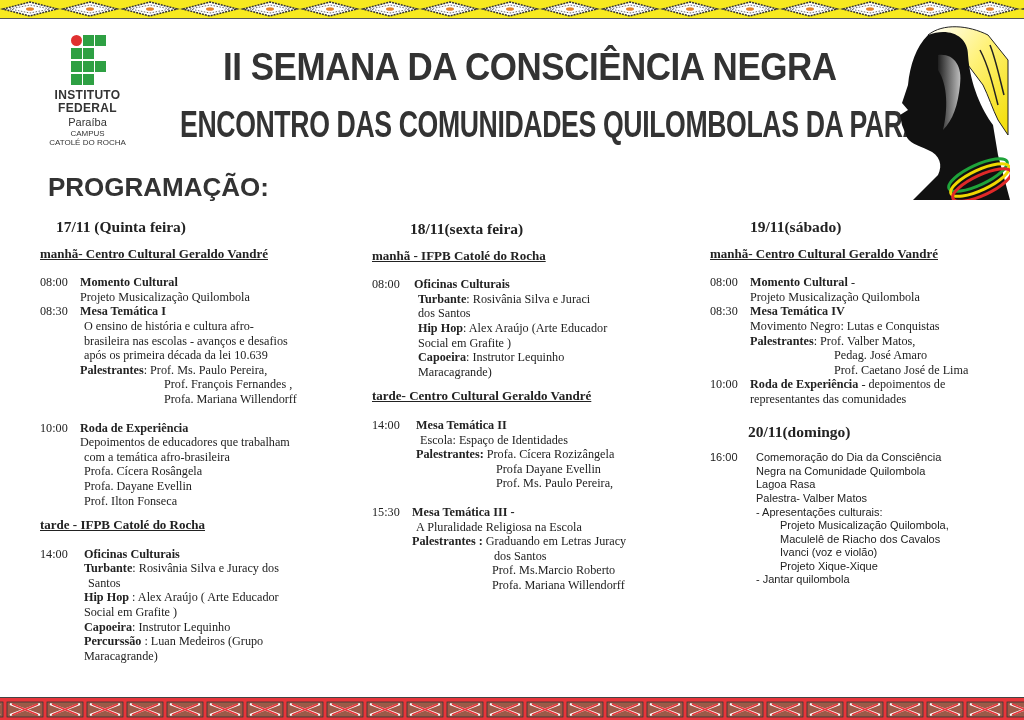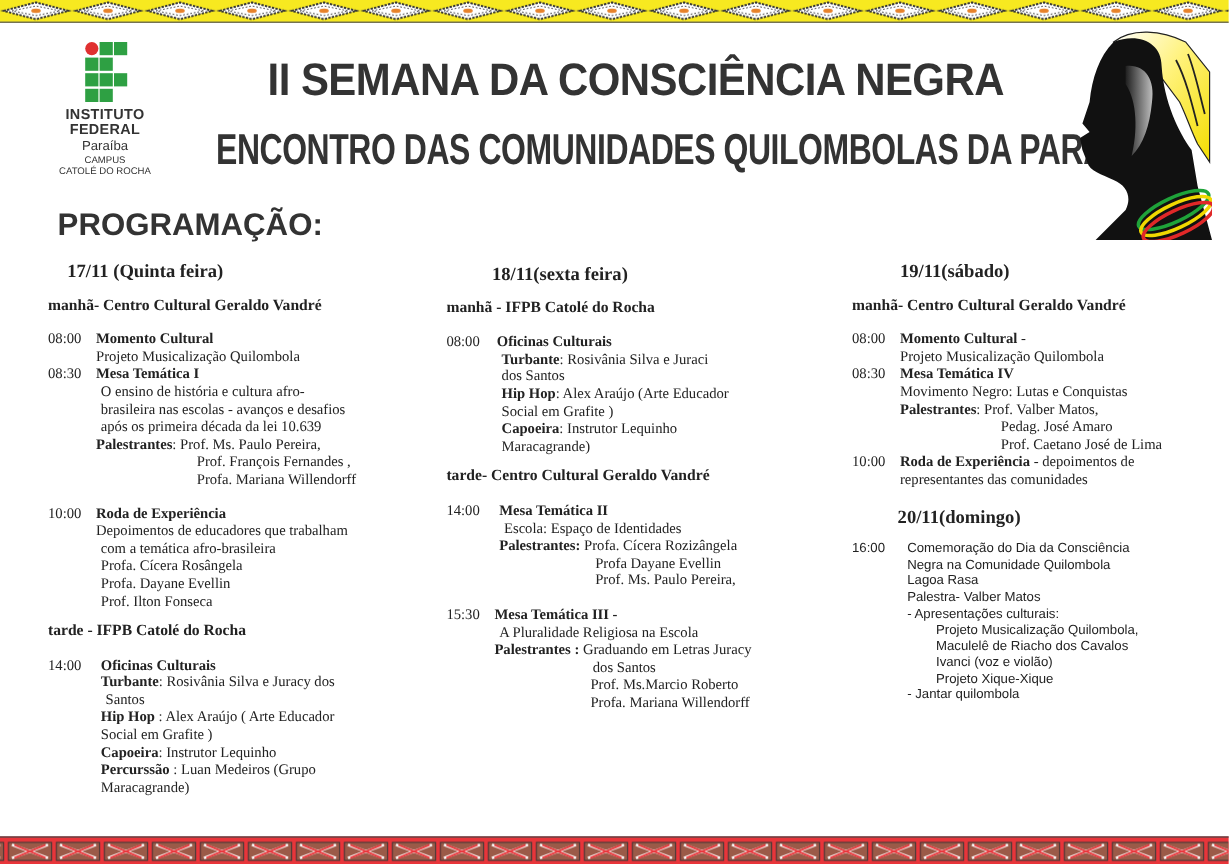--- a/index.html
+++ b/index.html
@@ -14,21 +14,21 @@
   .logo-grid span.dot { border-radius:50%; background:#e03030; }
   .logo .l1 { font-weight:bold; font-size:12px; line-height:13px; color:#333; letter-spacing:0.3px;}
   .logo .l2 { font-size:11px; color:#333; line-height:14px;}
   .logo .l3 { font-size:8px; color:#333; line-height:9px;}
   .title1 { position:absolute; left:223px; top:46px; font-family:"Liberation Sans", sans-serif; font-weight:bold; font-size:38px; color:#333; letter-spacing:-0.5px; transform:scaleX(0.92); transform-origin:left top; white-space:nowrap; }
   .title2 { position:absolute; left:180px; top:104px; font-family:"Liberation Sans", sans-serif; font-weight:bold; font-size:36px; color:#333; transform:scaleX(0.74); transform-origin:left top; white-space:nowrap; letter-spacing:-0.5px;}
   .woman { position:absolute; left:898px; top:25px; width:112px; height:175px; }
   .prog { position:absolute; left:48px; top:172px; font-family:"Liberation Sans", sans-serif; font-weight:bold; font-size:26px; color:#333; }
   .col { position:absolute; font-size:12.2px; line-height:14.6px; }
   .day { font-weight:bold; font-size:15.5px; margin-bottom:12px; }
-  .period { font-weight:bold; font-size:13px; margin-bottom:14px; }
+  .period { font-weight:bold; font-size:13px; margin-bottom:14px;text-decoration:underline; }
   .ev { display:flex; }
   .ev .t { width:40px; flex:none; }
   .ev .b { flex:1; }
   .ind { padding-left:4px; }
   b { font-weight:bold; }
   .col3b { font-family:"Liberation Sans", sans-serif; font-size:11px; line-height:13.6px; }
   .gap { height:14px; }
 </style>
 </head>
 <body>

